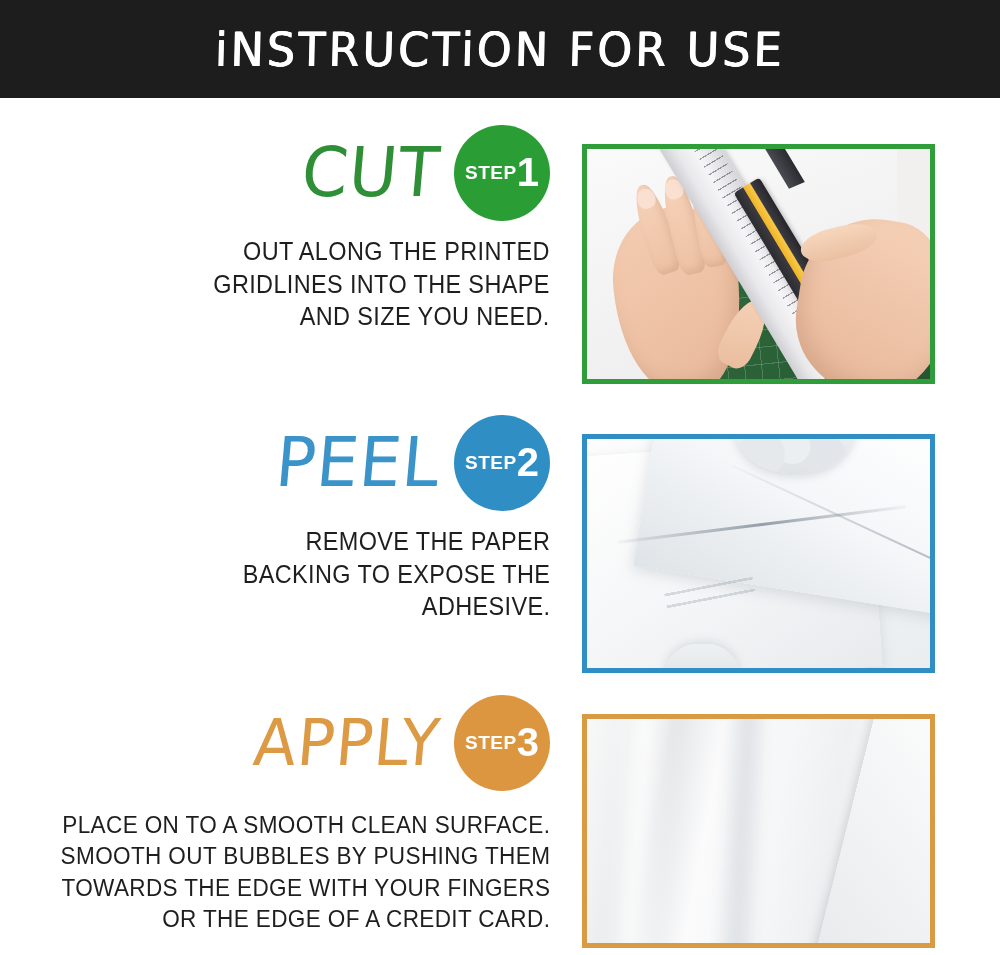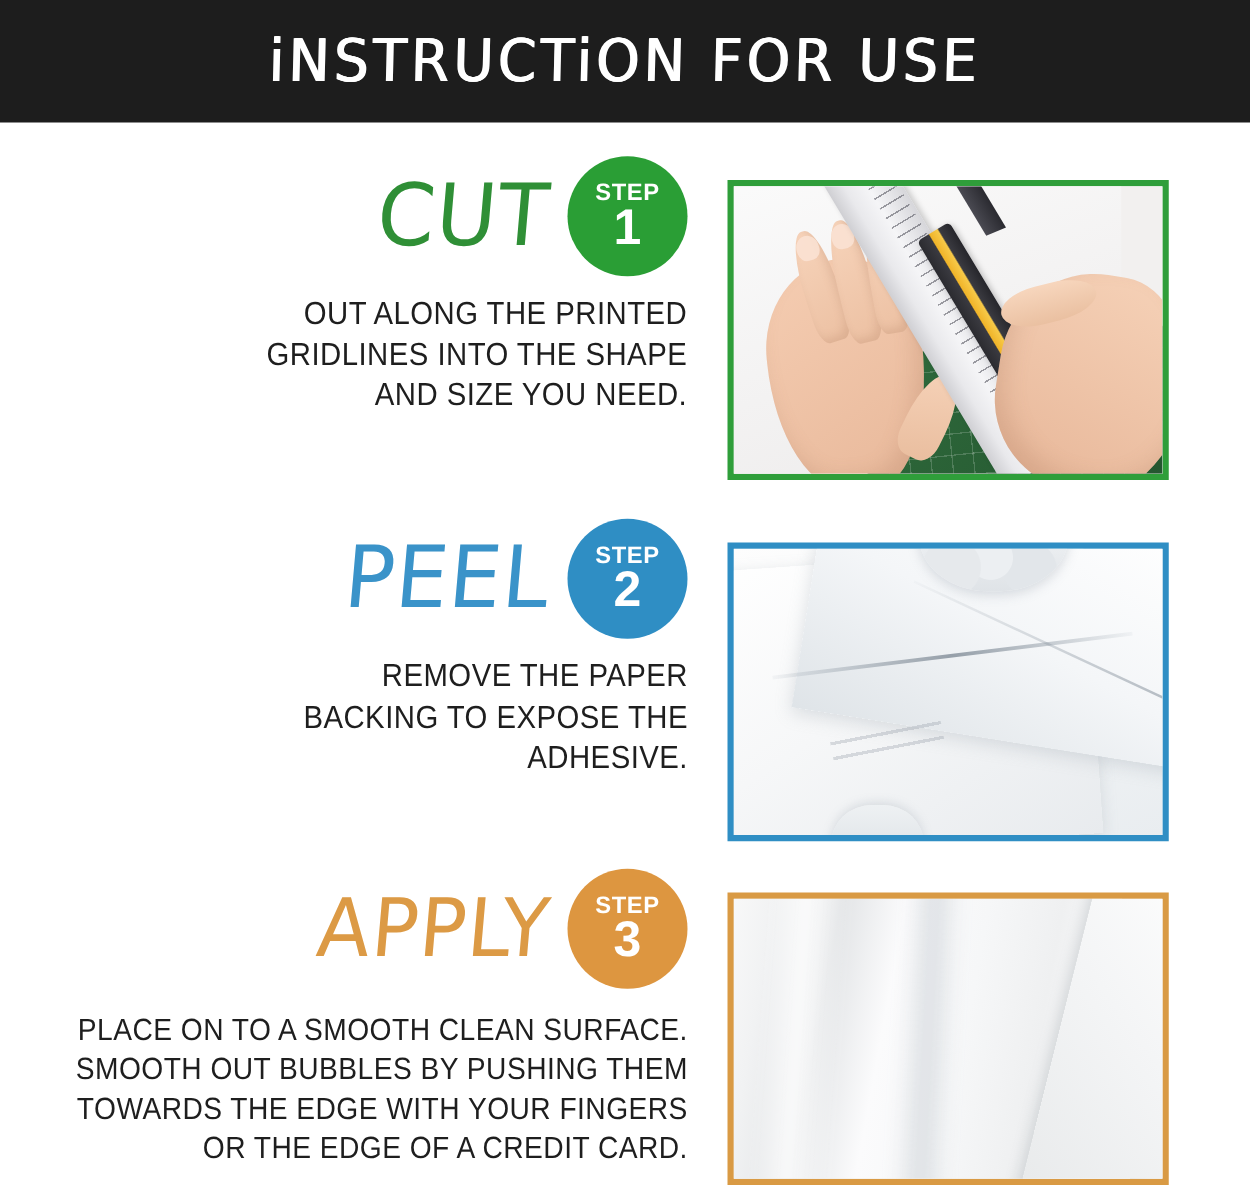--- a/index.html
+++ b/index.html
@@ -56,21 +56,21 @@
     line-height:1;
     transform:skewX(-5deg) scaleY(1.04);
     white-space:nowrap;
   }
   #word-1 { color:#2f8f36; }
   #word-2 { color:#3a93c9; }
   #word-3 { color:#dc9a45; font-size:62px; }
 
   .step-badge {
     width:96px; height:96px; border-radius:50%;
-    display:flex; flex-direction:column;
+    display:flex; flex-direction:row;
     align-items:center; justify-content:center;
     color:#ffffff; flex:0 0 auto;
     line-height:1;
   }
   #badge-1 { background:#2a9e35; }
   #badge-2 { background:#2f8ec4; }
   #badge-3 { background:#dd9640; }
   .badge-label {
     font-size:19px; font-weight:bold; letter-spacing:0.5px;
     margin-bottom:1px;

